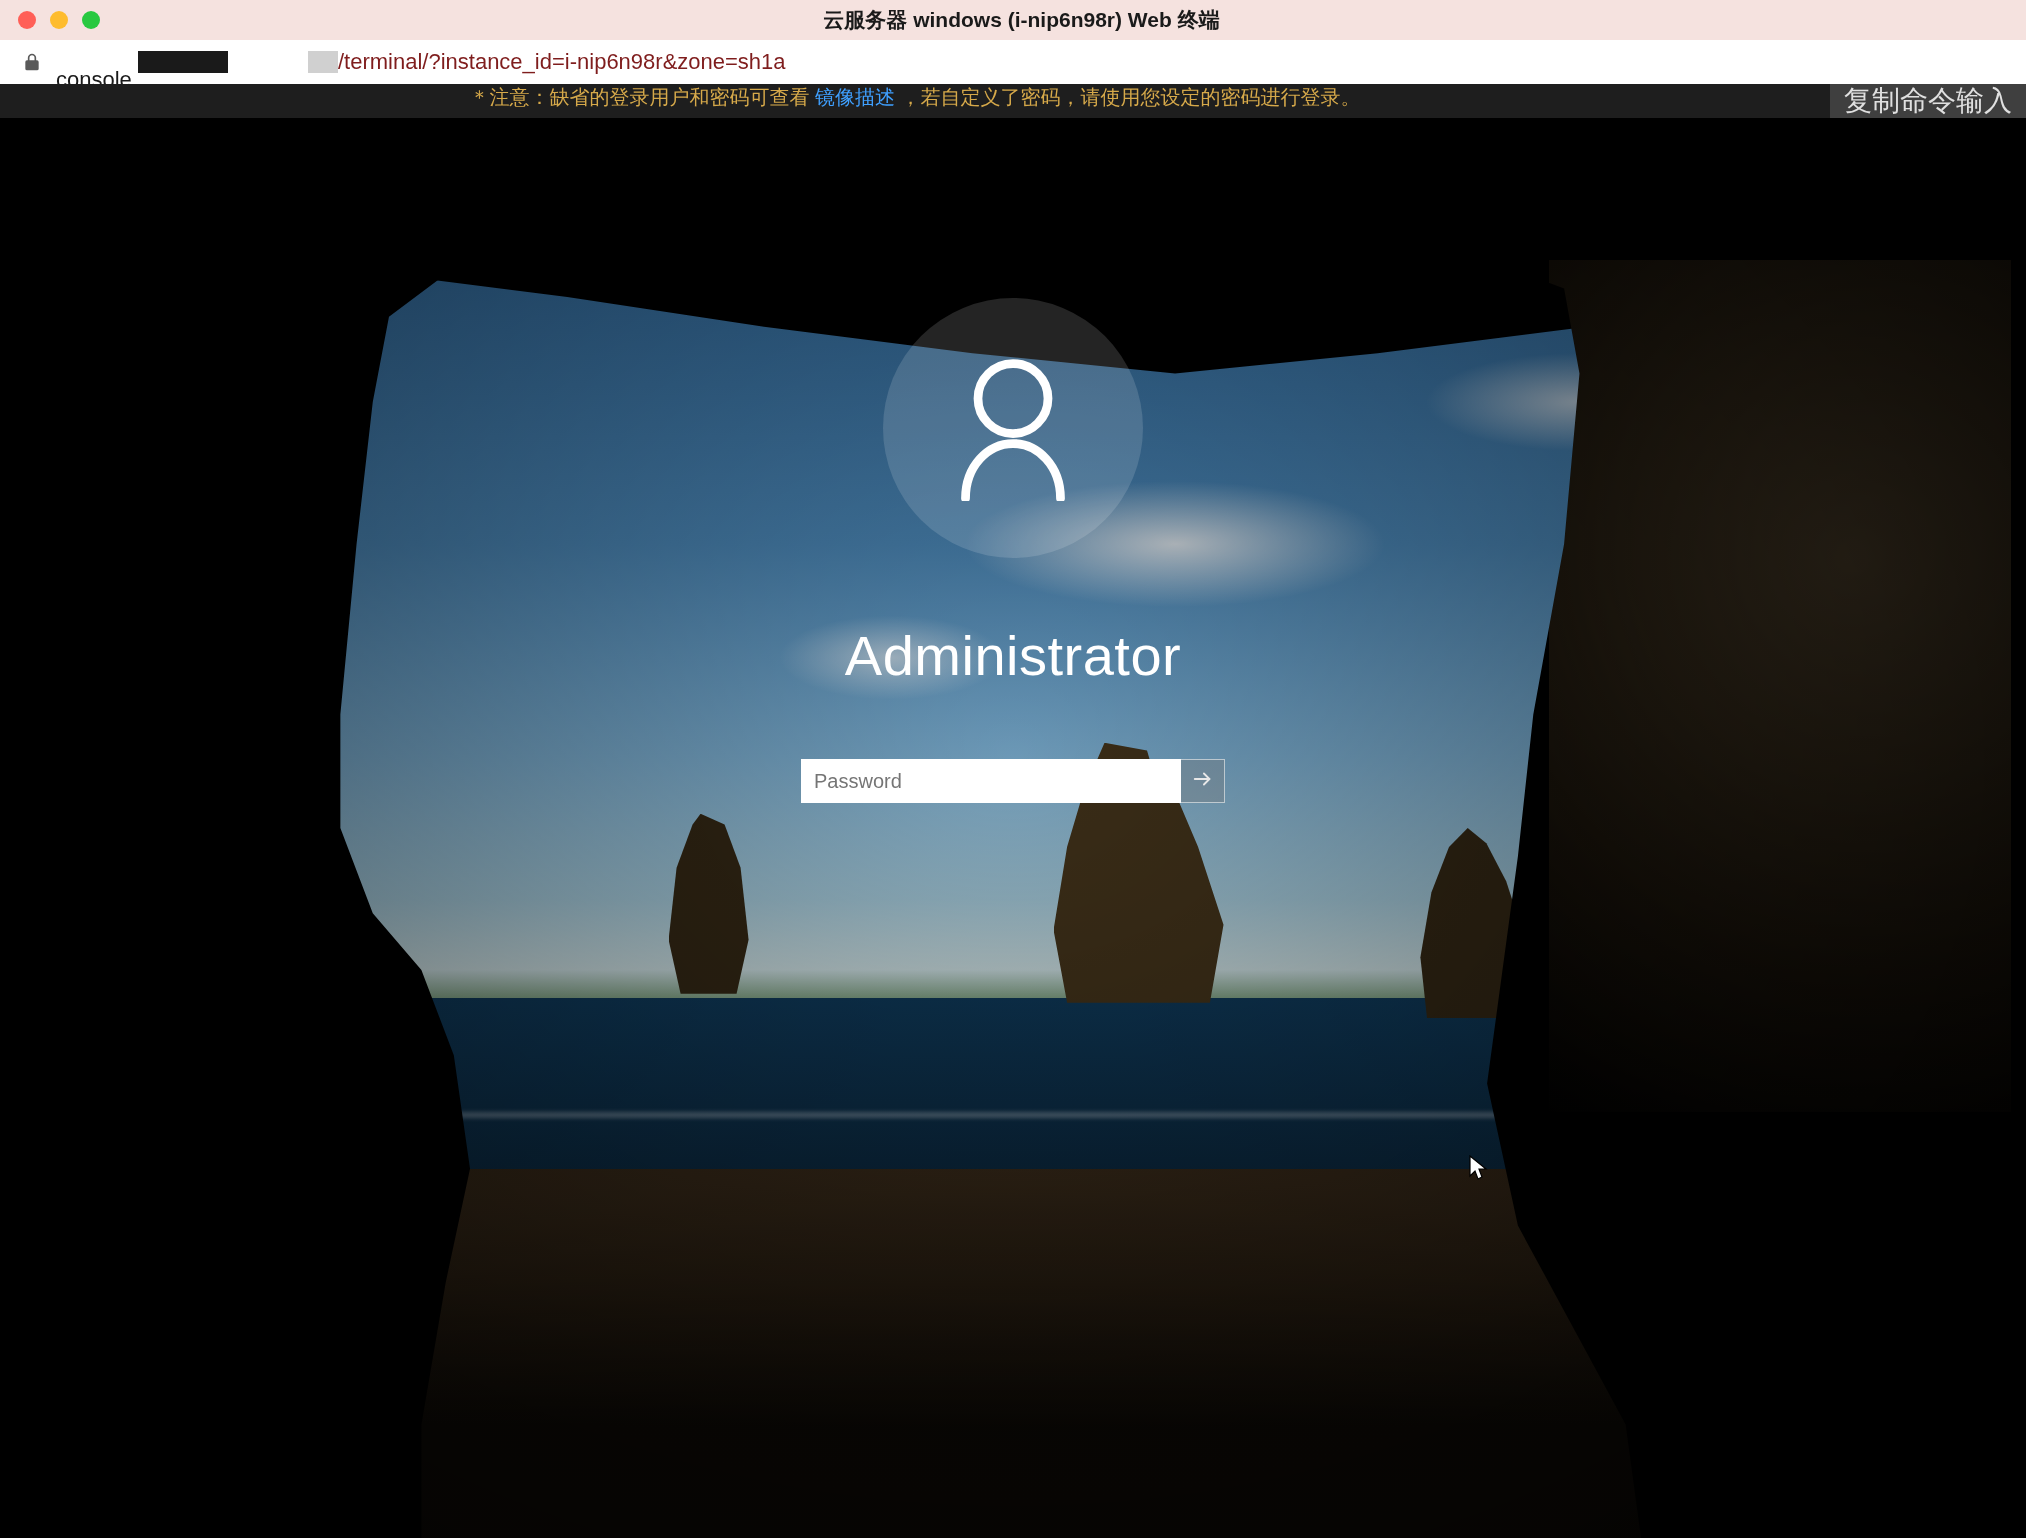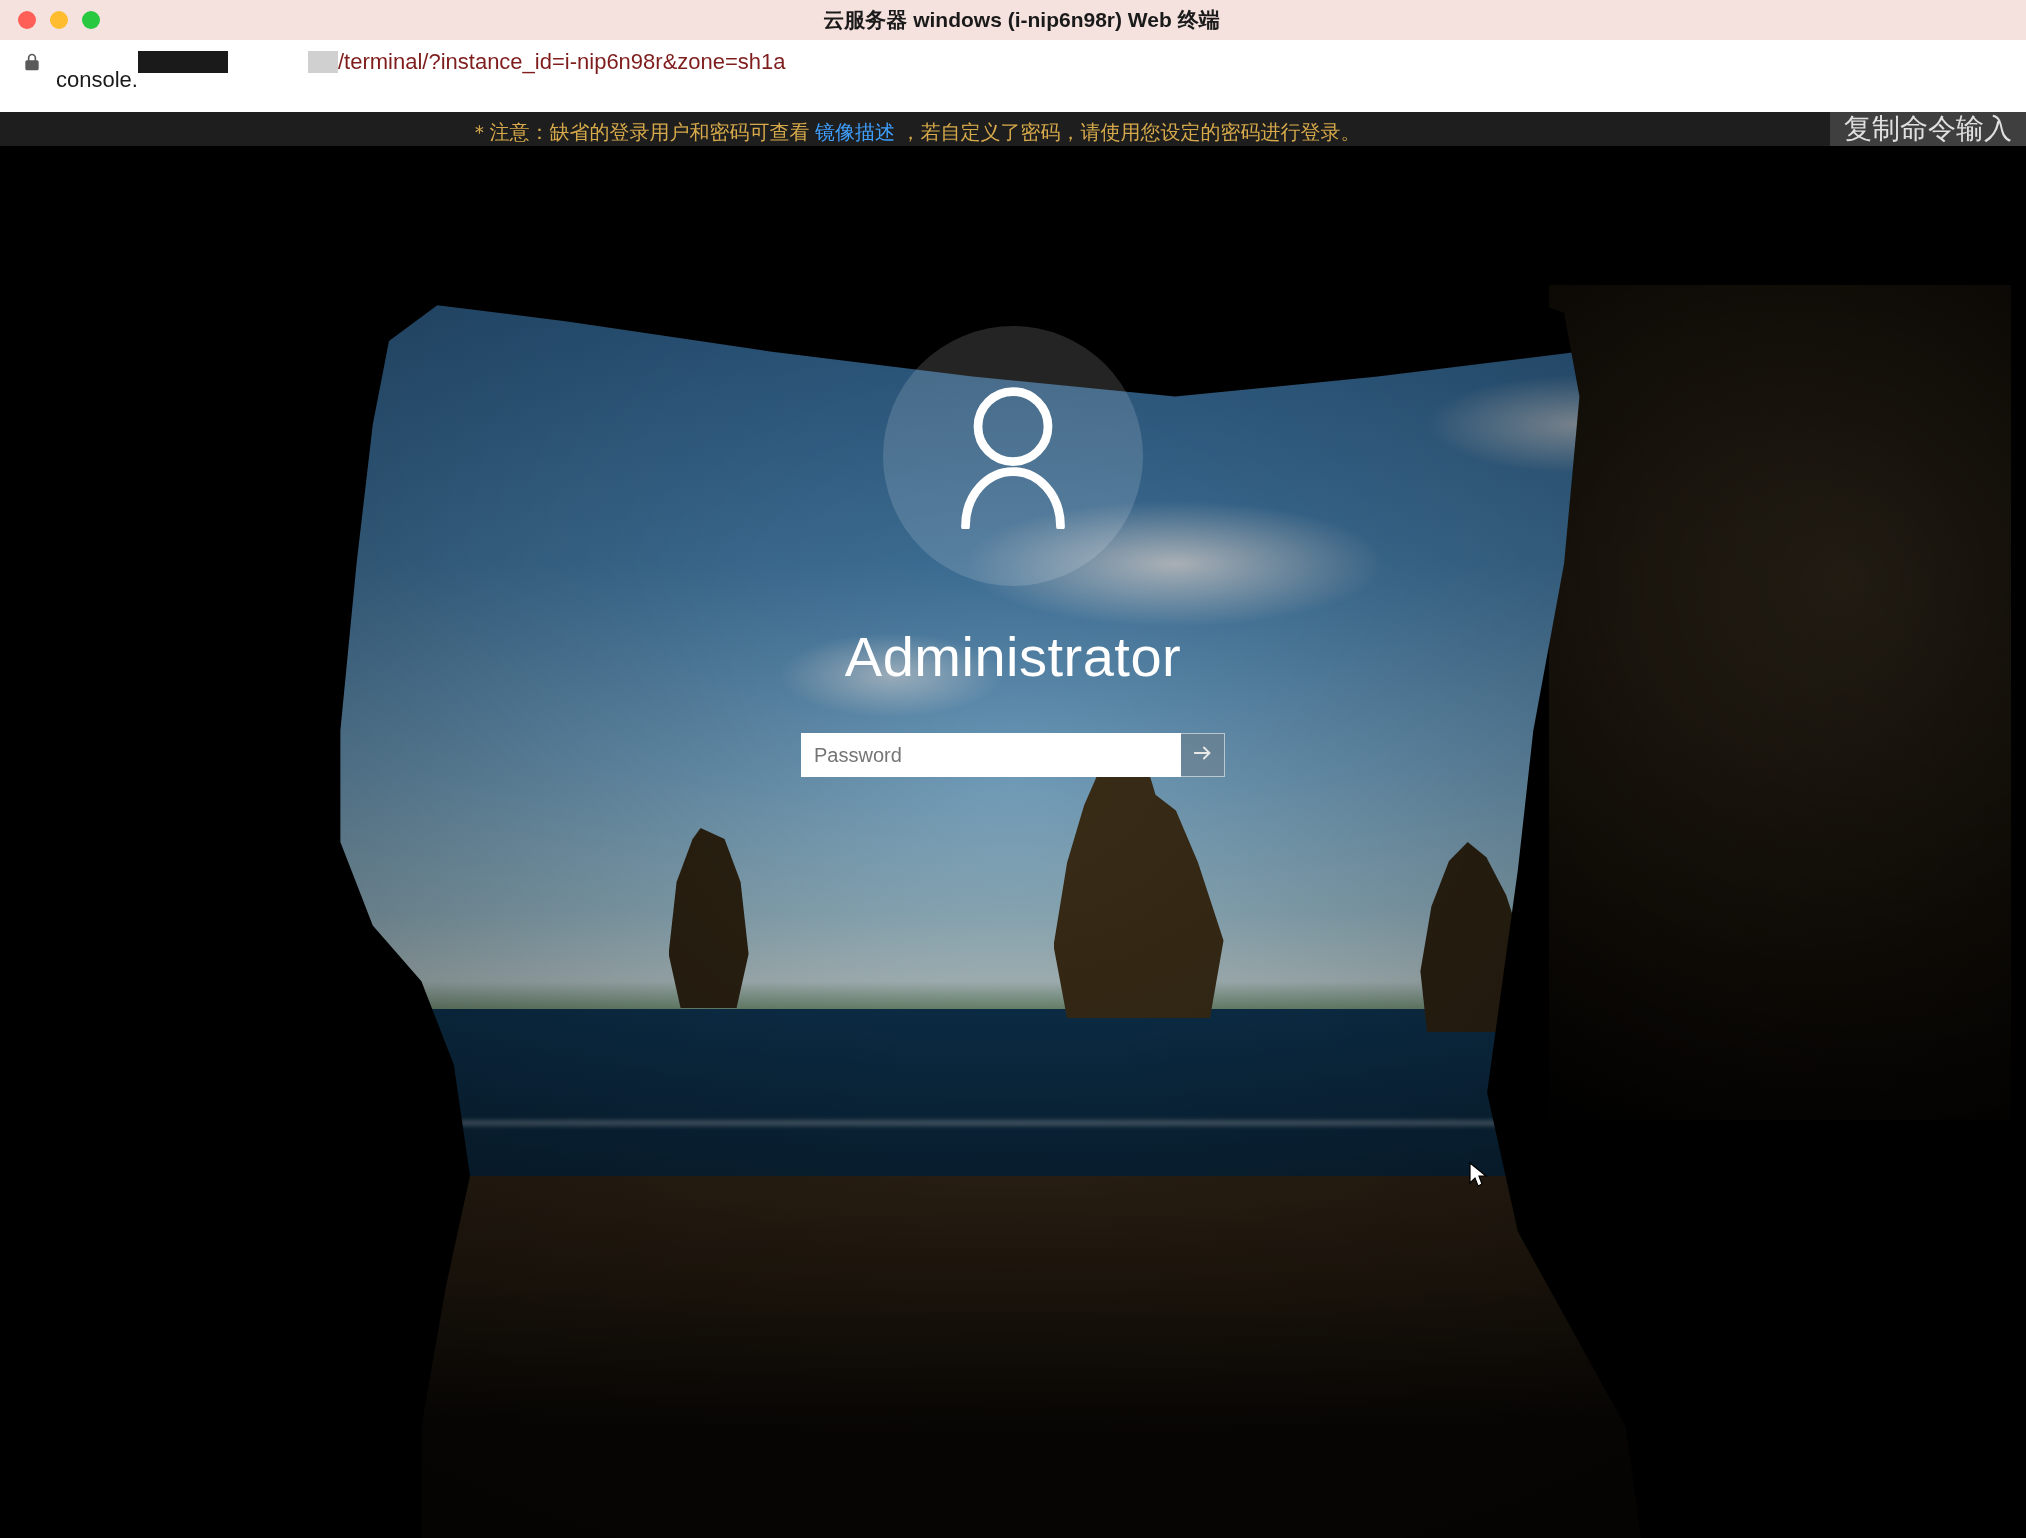--- a/index.html
+++ b/index.html
@@ -67,25 +67,24 @@
   .addr-path { color:#7f1d1d; }
 
   
   .content { flex:1 1 auto; display:flex; flex-direction:column; min-height:0; }
 
   
   .noticebar {
     height:34px;
     background: var(--notice-bg);
     color: var(--notice-fg);
-    display:flex; align-items:flex-end;
+    display:flex; align-items:flex-start;
     font-size:20px;
     flex:0 0 auto;
     padding-left:0;
-    margin-top:28px;
   }
   .noticebar .notice-text {
     flex:1 1 auto; text-align:center;
     white-space:nowrap; overflow:hidden; text-overflow:ellipsis;
     padding:0 12px;
   }
   .noticebar .notice-text .pre { }
   .noticebar .notice-text .link { color: var(--notice-link); cursor:pointer; }
   .noticebar .notice-text .post { }
   .noticebar .copy-btn {
@@ -191,20 +190,21 @@
   .darken {
     position:absolute; inset:0;
     background: radial-gradient(ellipse at 50% 45%, rgba(0,0,0,0.15) 0%, rgba(0,0,0,0.45) 60%, rgba(0,0,0,0.7) 100%);
   }
 
   
   .login {
     position:absolute; inset:0;
     display:flex; flex-direction:column; align-items:center;
     color: var(--login-user-fg);
+    gap: 27px;
   }
   .login .avatar {
     margin-top:180px;
     width:260px; height:260px; border-radius:50%;
     background: rgba(255,255,255,0.14);
     display:flex; align-items:center; justify-content:center;
   }
   .login .avatar svg { width:130px; height:150px; }
   .login .username {
     margin-top:38px;

